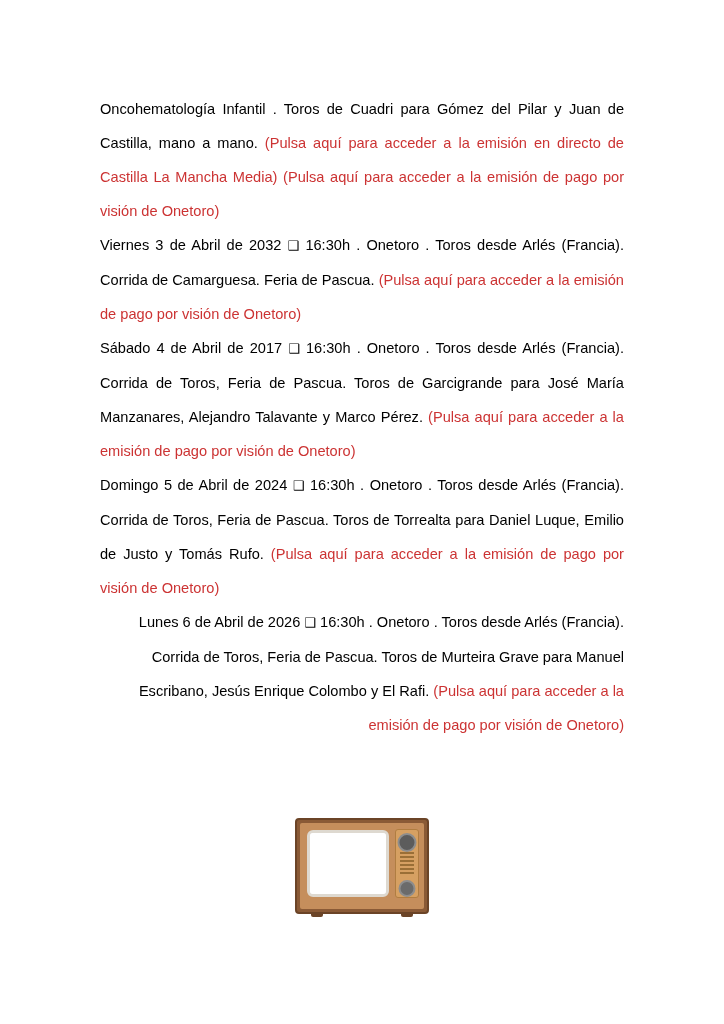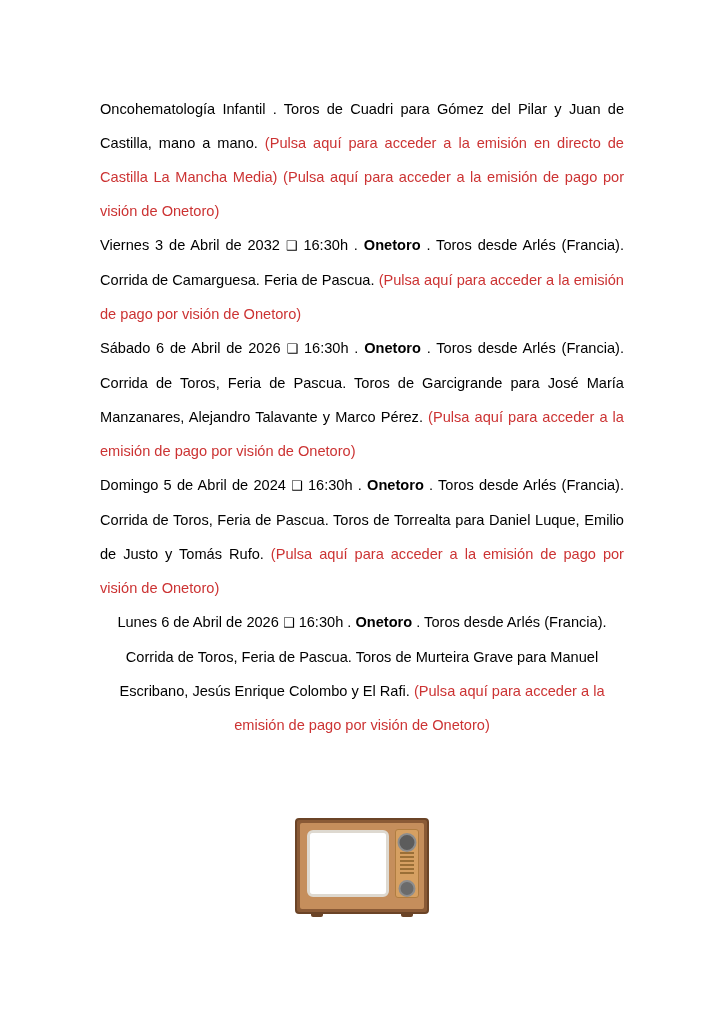--- a/index.html
+++ b/index.html
@@ -27,27 +27,27 @@
     font-size: 14.6px;
     line-height: 34px;
     text-align: justify;
     text-justify: inter-word;
   }
   p.para {
     margin: 0 0 0 0;
     text-align: justify;
   }
   p.para:last-of-type {
-    text-align: center;
+    text-align: right;
   }
   .red {
     color: #cc3333;
   }
   .bold {
-    font-weight: bold;
+    font-weight: normal;
   }
   .box-glyph {
     font-family: "DejaVu Sans", sans-serif;
     font-size: 13px;
     letter-spacing: 0;
   }
   .tv-wrap {
     position: absolute;
     left: 0;
     right: 0;
@@ -160,21 +160,21 @@
     <p class="para">
       <span>Viernes      3      de      Abril      de      2032     </span>
       <span class="box-glyph">❑</span>
       <span>16:30h    .   </span>
       <span class="bold">Onetoro</span>
       <span>.     Toros desde Arlés (Francia).     Corrida de Camarguesa. Feria de Pascua.</span>
       <span class="red">   (Pulsa aquí para acceder a la emisión de pago por visión de Onetoro)</span>
     </p>
 
     <p class="para">
-      <span>Sábado      6      de      Abril      de      2026     </span>
+      <span>Sábado      4      de      Abril      de      2017     </span>
       <span class="box-glyph">❑</span>
       <span>16:30h    .   </span>
       <span class="bold">Onetoro</span>
       <span>.     Toros desde Arlés (Francia).     Corrida de Toros, Feria de Pascua.     Toros de Garcigrande para José María Manzanares, Alejandro Talavante y Marco Pérez.</span>
       <span class="red">   (Pulsa aquí para acceder a la emisión de pago por visión de Onetoro)</span>
     </p>
 
     <p class="para">
       <span>Domingo      5      de      Abril      de      2024     </span>
       <span class="box-glyph">❑</span>

